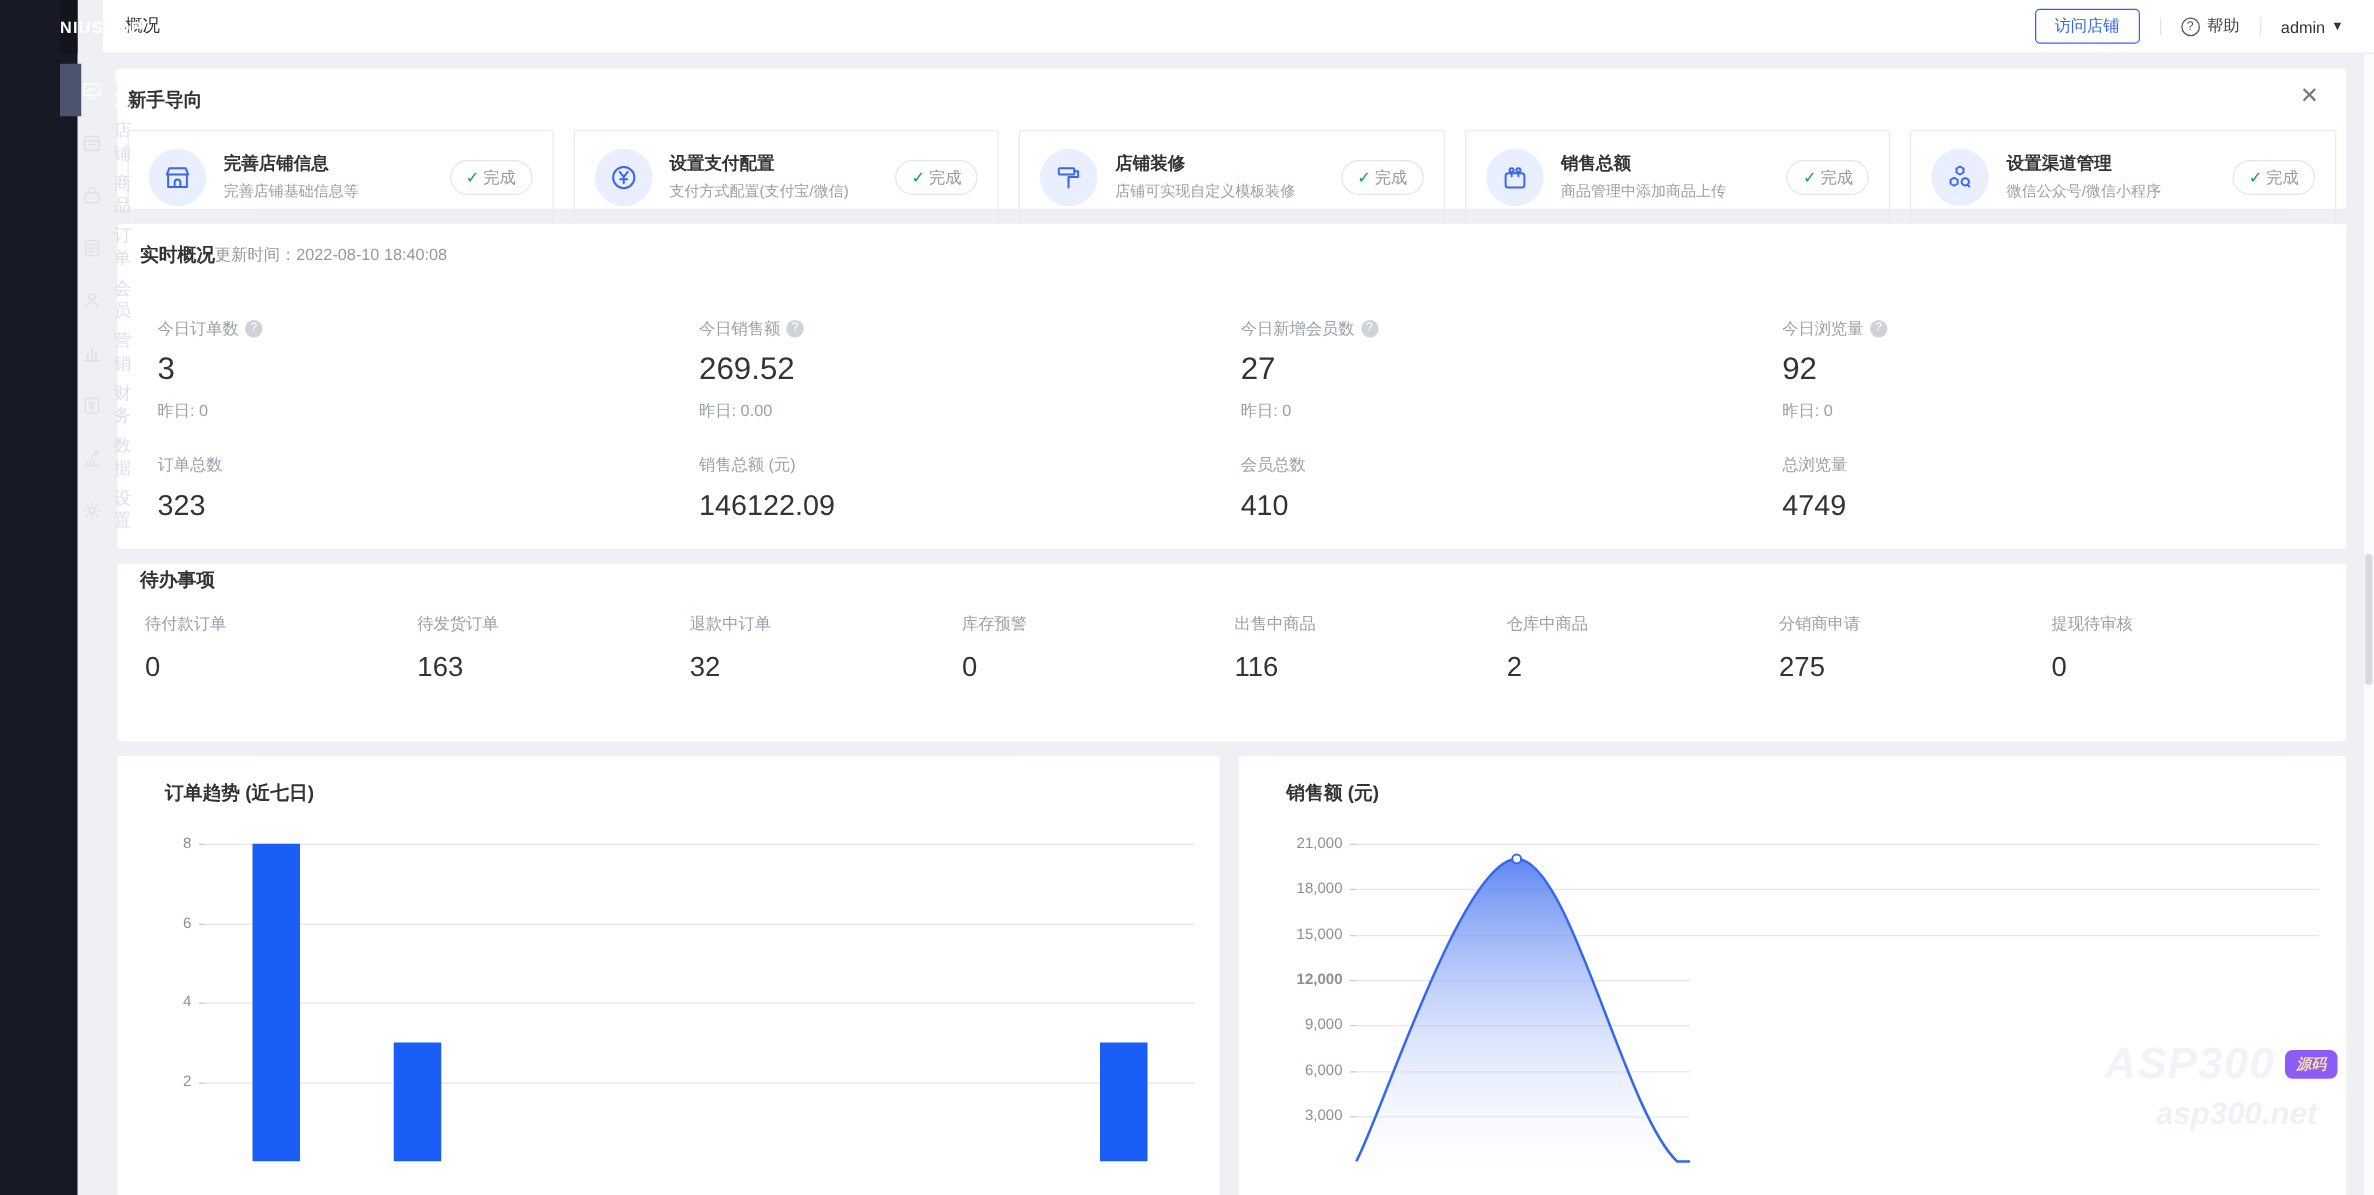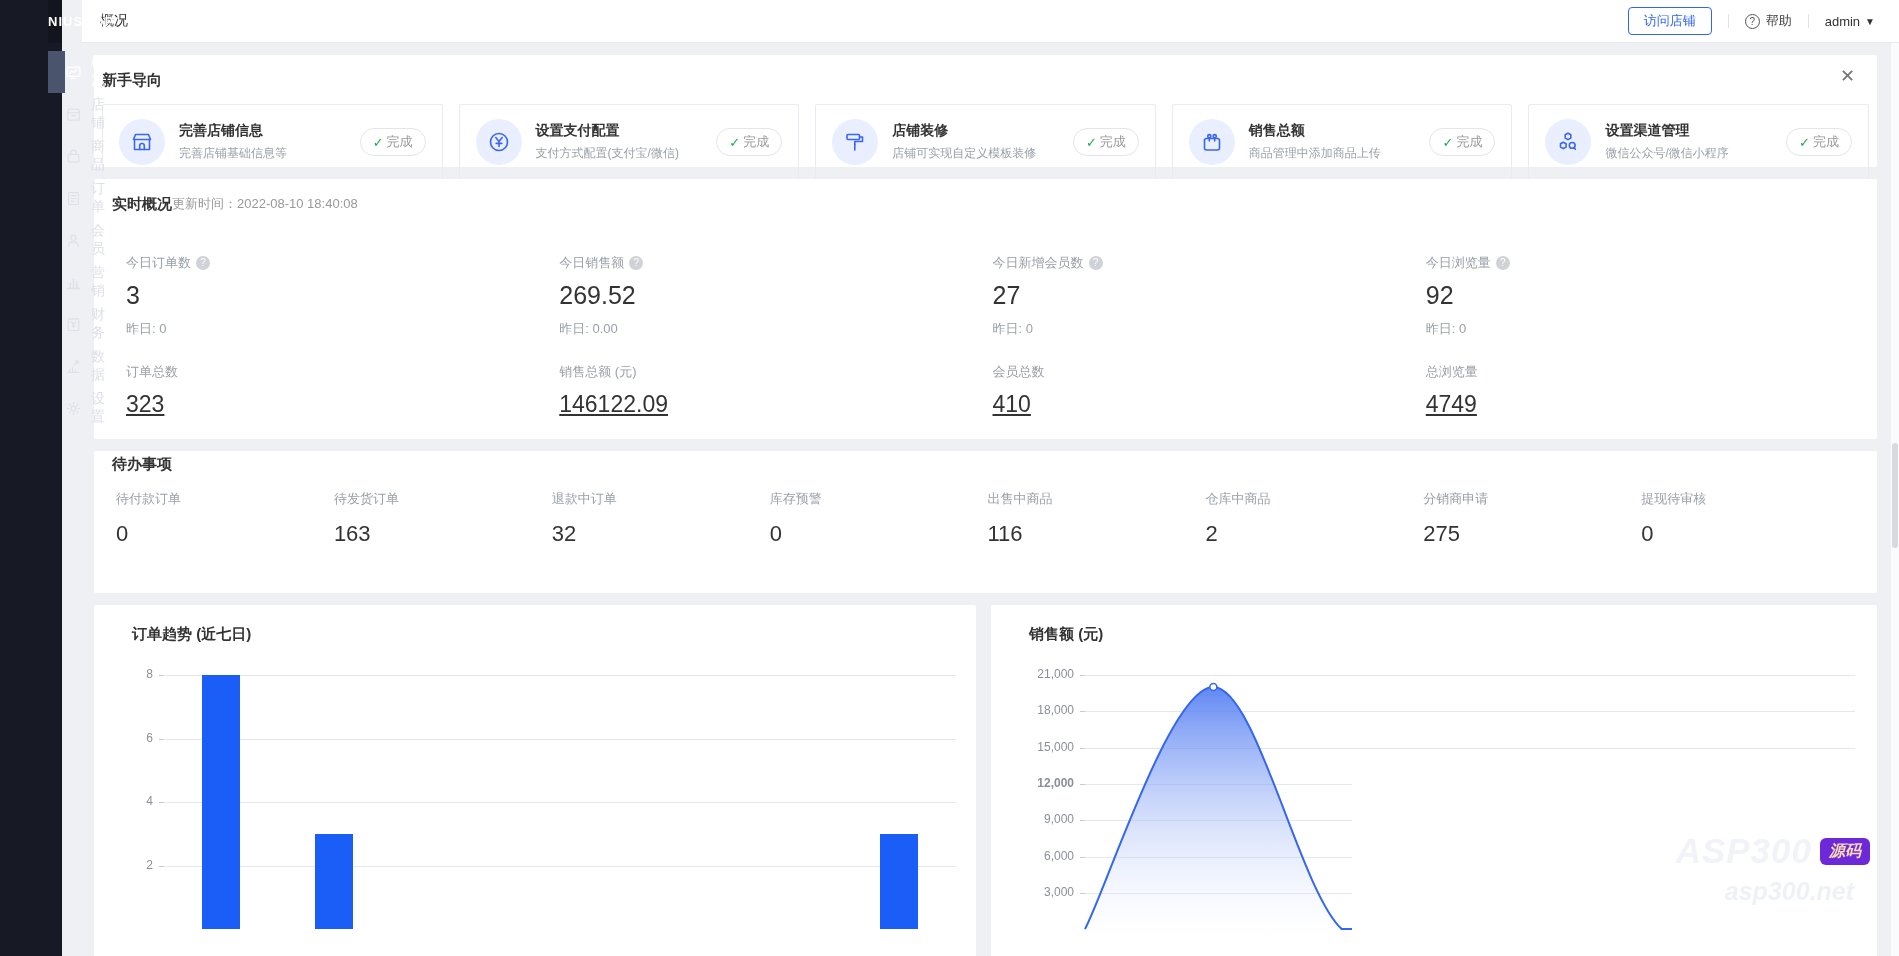--- a/index.html
+++ b/index.html
@@ -53,41 +53,41 @@
   .rt-head { display:flex; align-items:flex-start; }
   .rt-update { font-size:13px; color:#999; }
   .rt-grid { display:grid; grid-template-columns:repeat(4,1fr); margin:40px 0 0 14px; }
   .stat-label-row { display:flex; align-items:center; gap:5px; }
   .stat-label { font-size:13px; color:#9aa0a8; }
   .q-icon { width:14px; height:14px; background:#cfd2d7; color:#fff; border-radius:50%;
     font-size:10px; line-height:14px; text-align:center; cursor:pointer; }
   .stat-value { font-size:25px; color:#333; margin-top:9px; }
   .stat-sub { font-size:13px; color:#9aa0a8; margin-top:10px; }
   .total-label { margin-top:25px; }
-  .total-value { font-size:23px; margin-top:10px;text-decoration:underline; }
+  .total-value { font-size:23px; margin-top:10px; }
   
   .todo { height:142px; padding:4px 18px 0; }
   .todo-grid { display:grid; grid-template-columns:repeat(8,1fr); margin:16px 0 0 4px; }
   .todo-value { font-size:22px; color:#333; margin-top:13px; }
   
   .charts-row { display:flex; gap:15px; }
   .chart-panel { height:400px; overflow:hidden; margin-bottom:0; }
   .chart-panel.left { width:882px; flex:none; }
   .chart-panel.right { flex:1; }
   .chart-title { position:absolute; top:20px; left:38px; z-index:3; }
   .plot { position:absolute; left:0; top:0; right:0; bottom:0; }
   .grid-line { position:absolute; height:1px; background:#e5e7eb; }
   .tickmark { position:absolute; width:5px; height:1px; background:#c8cbd1; }
   .ylab { position:absolute; font-size:12px; color:#8a8f99; text-align:right; }
   .vbar { position:absolute; background:#1a5ef7; }
   
   .wm { position:absolute; left:361px; top:154px; right:-5px; bottom:-5px; background:#fff; z-index:2; }
   .wm-row { position:absolute; top:72px; right:12px; display:flex; align-items:center; gap:8px; }
   .wm-asp { font-size:35px; font-weight:900; font-style:italic; color:#f1f3f8; letter-spacing:1px; }
-  .wm-badge { background:#6d28d9; color:#f5d9b0; font-size:16px; font-weight:bold; font-style:italic;
+  .wm-badge { background:#8b5cf6; color:#f5d9b0; font-size:12px; font-weight:bold; font-style:italic;
     padding:3px 9px; border-radius:6px; }
   .wm-net { position:absolute; top:118px; right:28px; font-size:25px; font-weight:bold;
     font-style:italic; color:#eef1f6; }
   
   .sb-track { position:fixed; right:0; top:43px; bottom:0; width:8px; background:#fafbfc; z-index:40; }
   .sb-thumb { position:absolute; right:1px; top:400px; width:6px; height:105px; background:#d6d9de; border-radius:3px; }
 </style>
 </head>
 <body>
 

